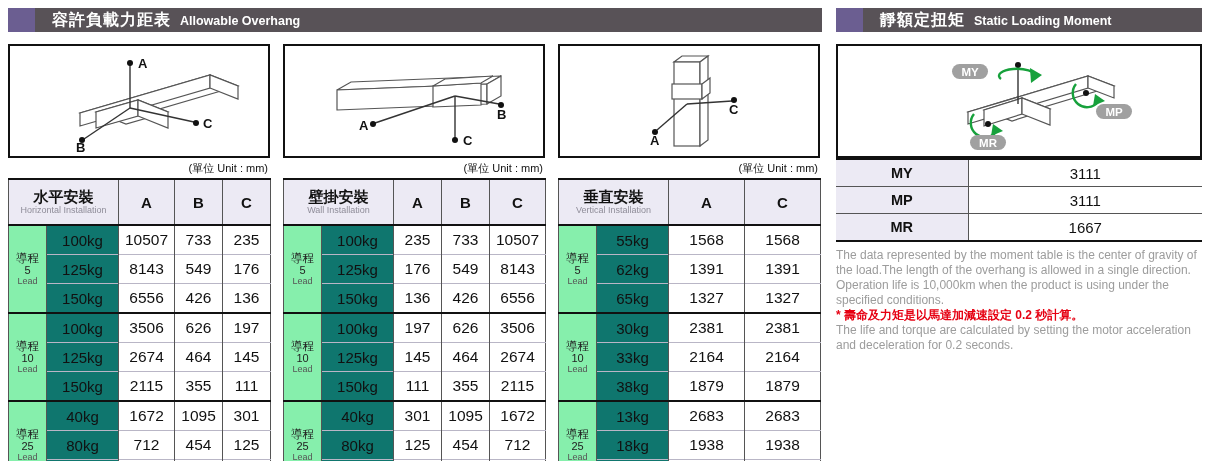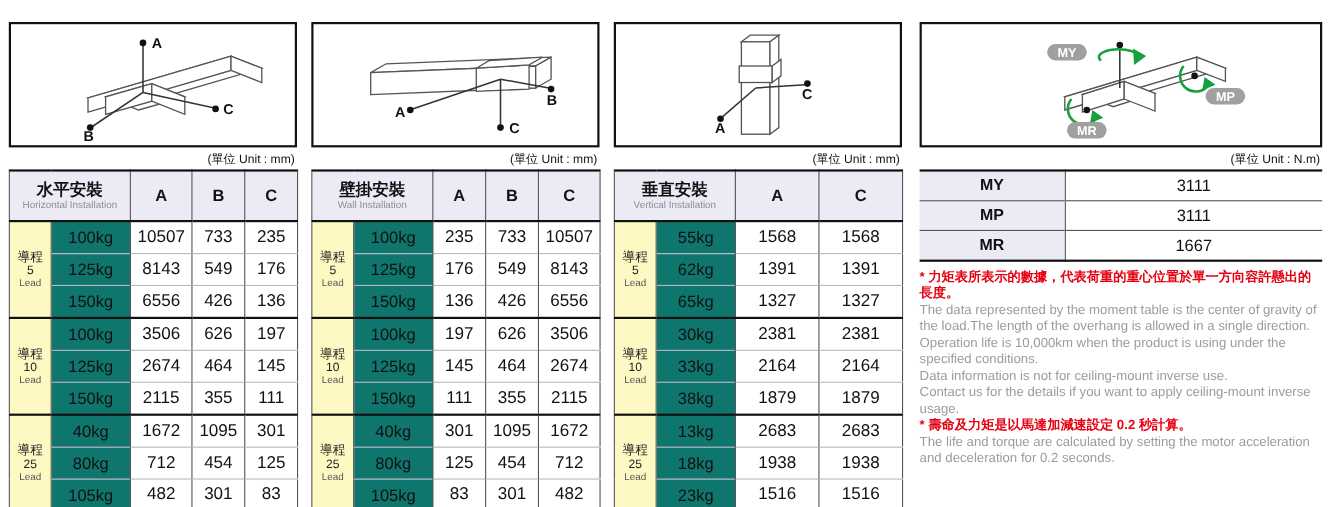--- a/index.html
+++ b/index.html
@@ -26,21 +26,21 @@
   
   table.data{width:100%;border-collapse:collapse;table-layout:fixed;
     border-top:2px solid #111;border-bottom:2px solid #111;
     border-left:1px solid #555;border-right:1px solid #555;}
   table.data th{background:#eceaf4;border-bottom:2px solid #111;height:42px;vertical-align:middle;}
   table.data th.col-th{font-size:15px;font-weight:bold;color:#111;border-left:1px solid #555;}
   th.name-th .zh{font-size:15px;font-weight:bold;color:#111;display:block;line-height:17px;}
   th.name-th .en{font-size:9px;font-weight:normal;color:#8f8d99;display:block;line-height:11px;}
   table.data td{height:26px;text-align:center;vertical-align:middle;
     border-top:1px solid #b9b6c6;border-left:1px solid #555;}
-  table.data td.lead-cell{background:#fef9c3;border-left:none;padding:0;margin-top:35px;}
+  table.data td.lead-cell{background:#86efac;border-left:none;padding:0;margin-top:35px;}
   .lead-cell .zh{font-size:11.5px;color:#222;line-height:12px;}
   .lead-cell .num{font-size:11px;color:#222;line-height:12px;}
   .lead-cell .en{font-size:9px;color:#555;line-height:10px;}
   table.data td.weight-cell{background:#0f766e;font-size:15px;color:#111;}
   table.data td.value-cell{background:#fff;font-size:15.5px;color:#111;}
   table.data td.group-start{border-top:2px solid #111;}
 
   
   table.moment{width:100%;border-collapse:collapse;table-layout:fixed;margin-top:0;
     border-top:2px solid #111;border-bottom:2px solid #111;}
@@ -63,20 +63,27 @@
   .ghead{fill:#17a13c;stroke:none;}
   .badge{fill:#a0a0a0;}
   .badge-txt{font:bold 11.5px "Liberation Sans",sans-serif;fill:#fff;text-anchor:middle;}
 </style>
 </head>
 <body>
 
 <div class="page">
 
   <div class="left-section">
+    <div class="section-header">
+      <div class="accent-sq"></div>
+      <div class="header-bar">
+        <span class="zh">容許負載力距表</span>
+        <span class="en">Allowable Overhang</span>
+      </div>
+    </div>
 
     <div class="tables-row">
 
       <div class="table-block">
         <div class="diagram-box">
           <svg viewBox="0 0 258 106">
             <polygon class="rail" points="70,65 200,27 228,38 98,76"></polygon>
             <polygon class="rail" points="70,78 200,40 200,27 70,65"></polygon>
             <polygon class="rail" points="200,40 228,51 228,38 200,27"></polygon>
             <polygon class="rail" points="86,64 128,52 158,64 116,76"></polygon>
@@ -396,20 +403,27 @@
                 <td class="value-cell">1516</td>
               </tr>
             </tbody>
           </table>
       </div>
 
     </div>
   </div>
 
   <div class="right-section">
+    <div class="section-header">
+      <div class="accent-sq"></div>
+      <div class="header-bar">
+        <span class="zh">靜額定扭矩</span>
+        <span class="en">Static Loading Moment</span>
+      </div>
+    </div>
 
     <div class="diagram-box" style="margin-top:12px;">
       <svg viewBox="0 0 362 106">
         <polygon class="rail" points="130,64 250,28 276,38 156,74"></polygon>
         <polygon class="rail" points="130,76 250,40 250,28 130,64"></polygon>
         <polygon class="rail" points="250,40 276,50 276,38 250,28"></polygon>
         <polygon class="rail" points="146,62 184,50 212,61 174,73"></polygon>
         <polygon class="rail" points="146,78 184,66 184,50 146,62"></polygon>
         <polygon class="rail" points="184,66 212,77 212,61 184,50"></polygon>
 
@@ -426,21 +440,20 @@
         <rect class="badge" x="258" y="56" width="36" height="15" rx="7.5"></rect>
         <text class="badge-txt" x="276" y="67.5">MP</text>
 
         <circle class="dot" cx="150" cy="76" r="3"></circle>
         <path class="garrow" d="M 136,66 A 13,13 0 1 0 158,84"></path>
         <polygon class="ghead" points="153,88 165,83 155,76"></polygon>
         <rect class="badge" x="132" y="87" width="36" height="15" rx="7.5"></rect>
         <text class="badge-txt" x="150" y="98.5">MR</text>
       </svg>
     </div>
-    <div class="unit-label">(單位 Unit : N.m)</div>
 
     <table class="moment">
       <colgroup>
           <col style="width:132px">
           <col>
         </colgroup>
       <tbody>
           <tr>
             <td class="m-label">MY</td>
             <td class="m-value">3111</td>
@@ -450,23 +463,20 @@
             <td class="m-value">3111</td>
           </tr>
           <tr>
             <td class="m-label">MR</td>
             <td class="m-value">1667</td>
           </tr>
         </tbody>
     </table>
 
     <div class="notes">
-        <div class="note-zh">* 力矩表所表示的數據，代表荷重的重心位置於單一方向容許懸出的長度。</div>
         <div class="note-en">The data represented by the moment table is the center of gravity of the load.The length of the overhang is allowed in a single direction.</div>
         <div class="note-en">Operation life is 10,000km when the product is using under the specified conditions.</div>
-        <div class="note-en">Data information is not for ceiling-mount inverse use.
-Contact us for the details if you want to apply ceiling-mount inverse usage.</div>
         <div class="note-zh">* 壽命及力矩是以馬達加減速設定 0.2 秒計算。</div>
         <div class="note-en">The life and torque are calculated by setting the motor acceleration and deceleration for 0.2 seconds.</div>
       </div>
   </div>
 
 </div>
 
 </body></html>

